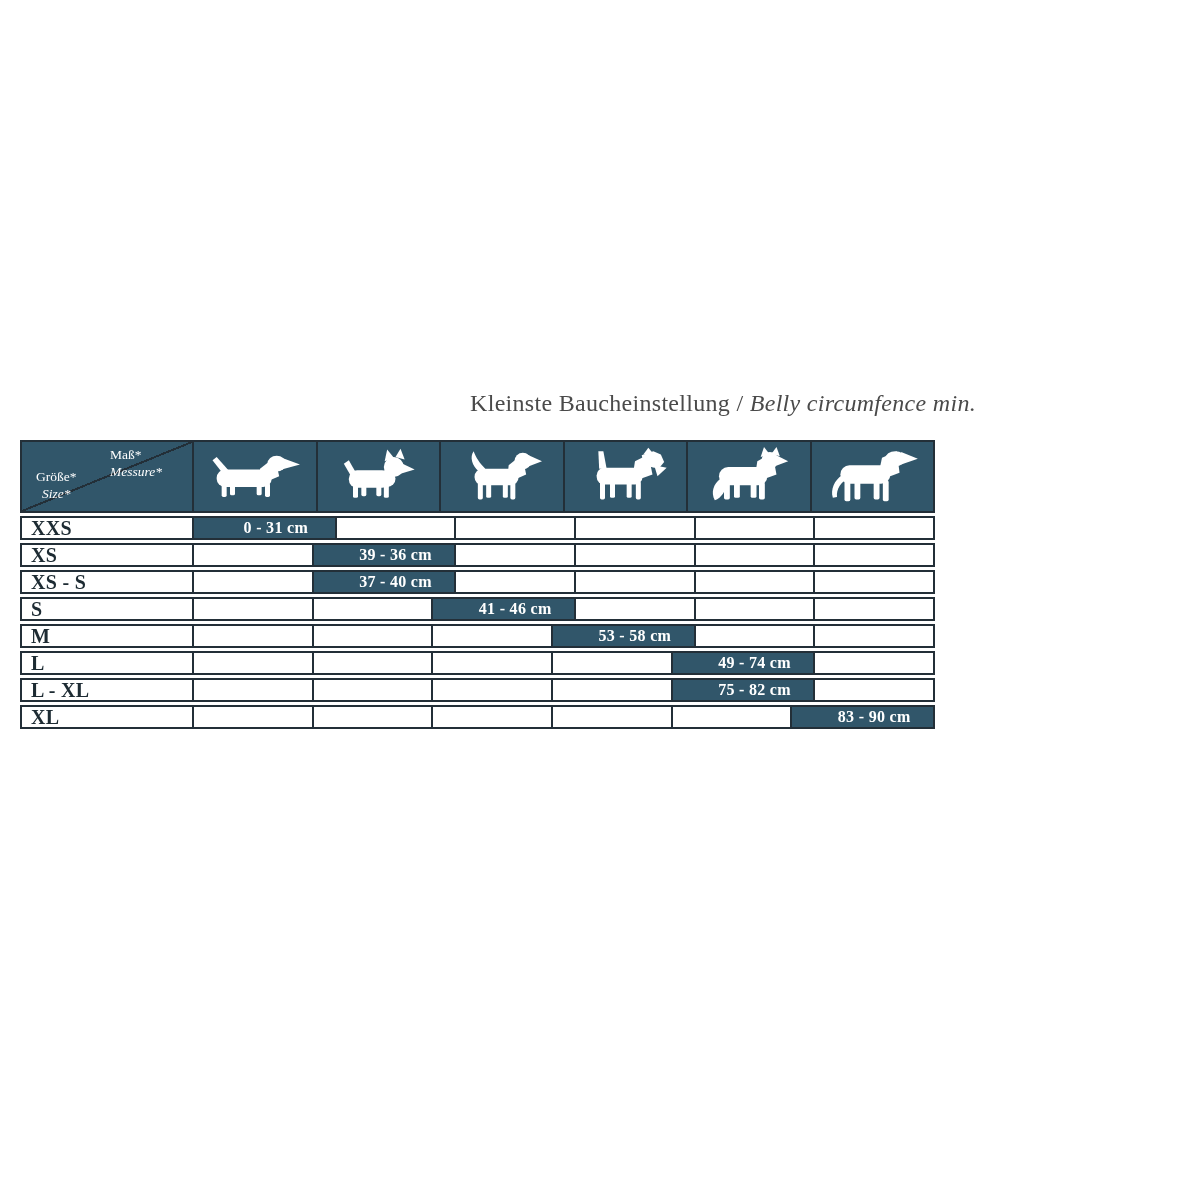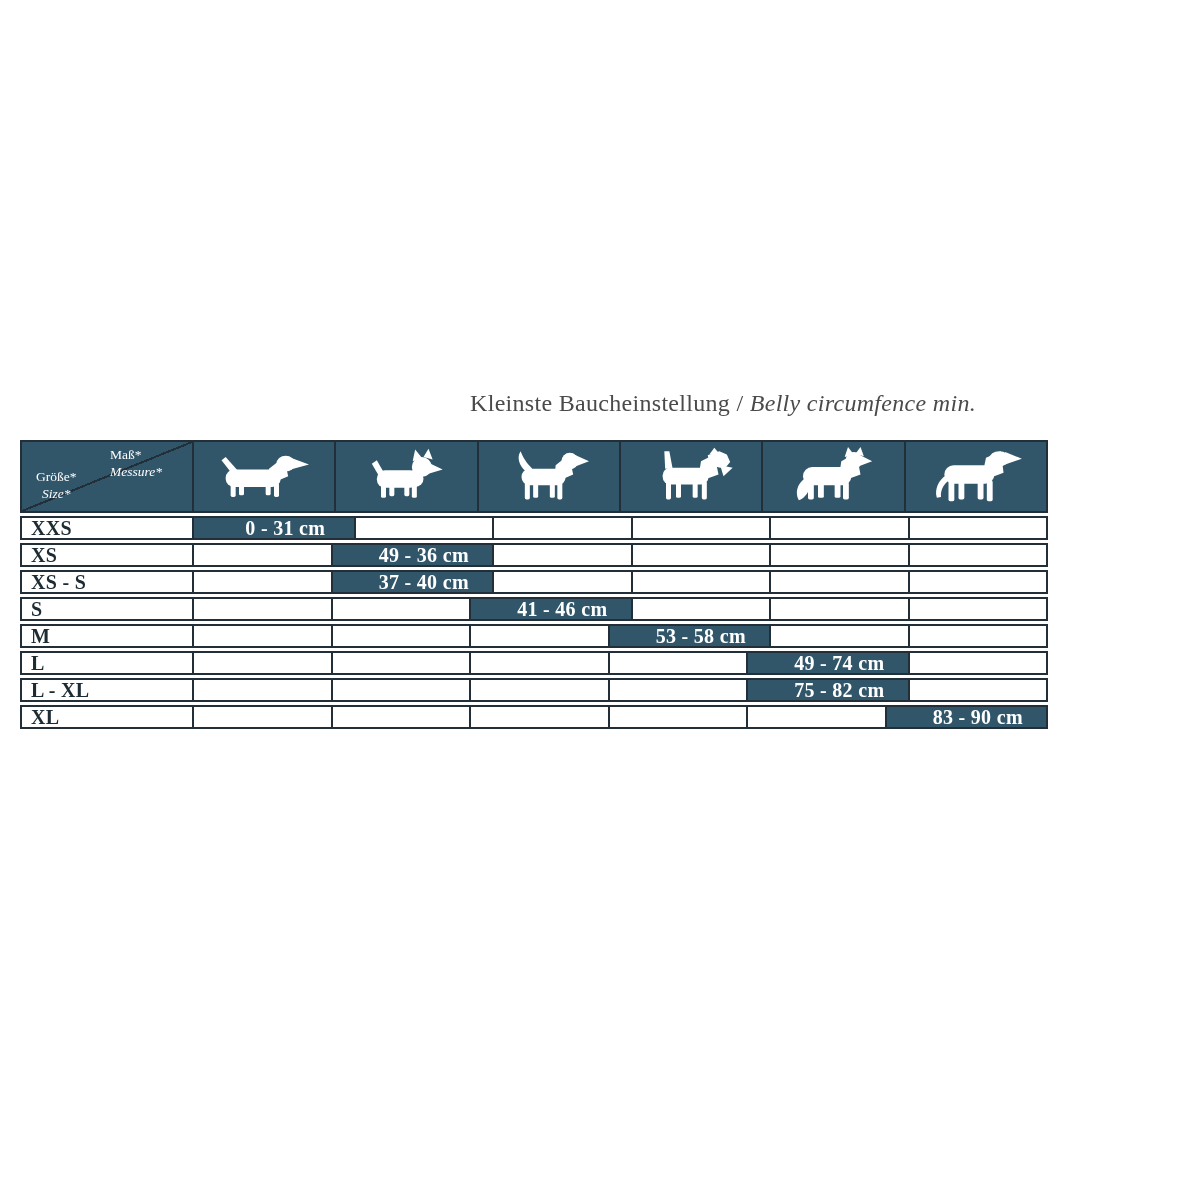--- a/index.html
+++ b/index.html
@@ -23,21 +23,21 @@
     font-size:24px;
     color:var(--title);
     letter-spacing:.3px;
     margin-left:20px;
   }
   .title .en{font-style:italic;}
 
   .size-table{
     position:absolute;
     left:20px;top:440px;
-    width:1028px;
+    width:915px;
     box-sizing:border-box;
   }
   .size-table *{box-sizing:border-box;}
 
   
   .thead{
     display:flex;
     height:73px;
     border:2px solid var(--border);
     background:var(--teal);
@@ -89,21 +89,21 @@
     letter-spacing:.3px;
   }
   .cell{
     flex:1 1 0;
     border-left:2px solid var(--border);
     display:flex;align-items:center;justify-content:center;
   }
   .cell.filled{
     background:var(--teal);
     color:#ffffff;
-    font-size:20px;
+    font-size:16px;
     font-weight:bold;
     letter-spacing:.3px;
     padding-left:23px;
   }
 </style>
 </head>
 <body>
 
 <div class="canvas">
 
@@ -236,21 +236,21 @@
           <div class="cell filled">0 - 31 cm</div>
           <div class="cell"></div>
           <div class="cell"></div>
           <div class="cell"></div>
           <div class="cell"></div>
           <div class="cell"></div>
         </div>
         <div class="row">
           <div class="label-cell">XS</div>
           <div class="cell"></div>
-          <div class="cell filled">49 - 36 cm</div>
+          <div class="cell filled">39 - 36 cm</div>
           <div class="cell"></div>
           <div class="cell"></div>
           <div class="cell"></div>
           <div class="cell"></div>
         </div>
         <div class="row">
           <div class="label-cell">XS - S</div>
           <div class="cell"></div>
           <div class="cell filled">37 - 40 cm</div>
           <div class="cell"></div>

